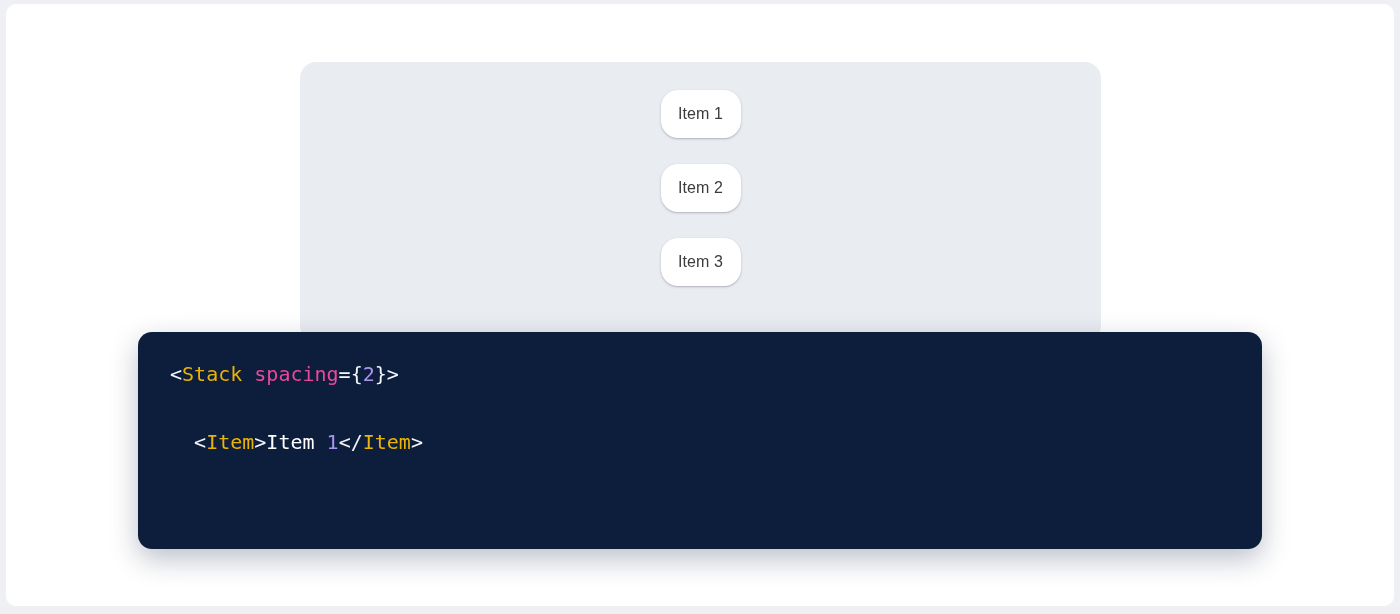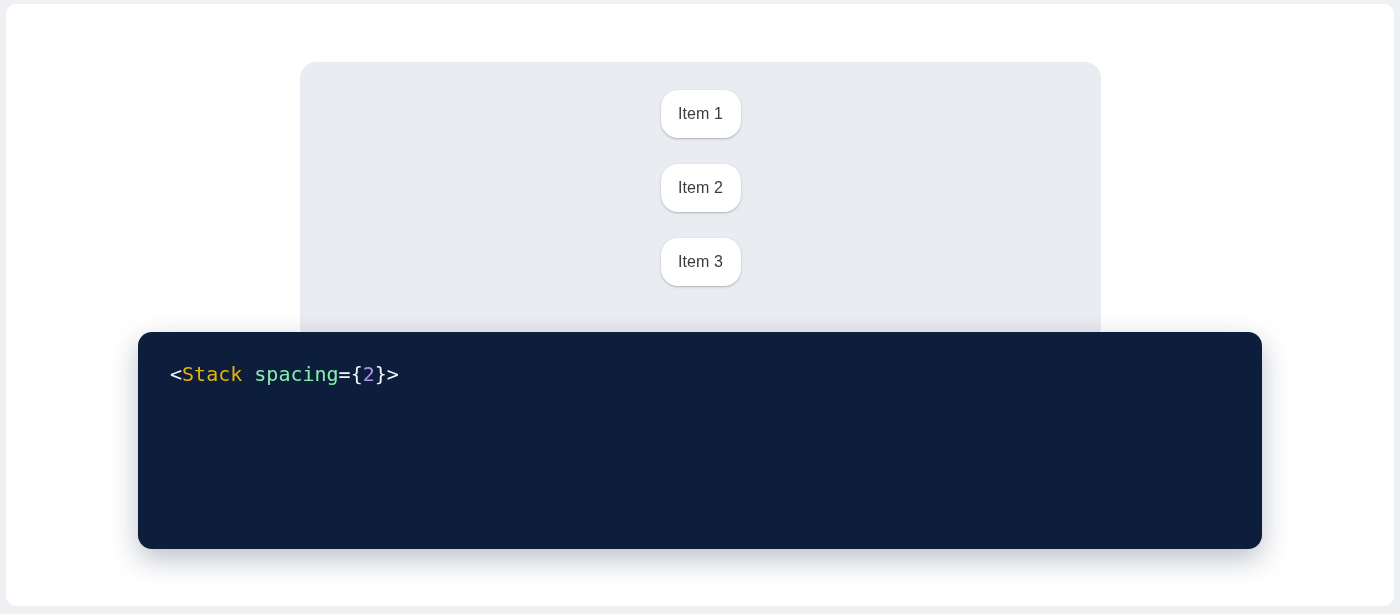--- a/index.html
+++ b/index.html
@@ -83,21 +83,21 @@
     font-size: 20px;
     line-height: 34px;
     white-space: pre;
     color: #f4f6fb;
   }
 
   .code-line { display: block; }
 
   .tok-punct { color: #f4f6fb; }
   .tok-tag   { color: #eab308; }
-  .tok-attr  { color: #86efac; }
+  .tok-attr  { color: #ec4899; }
   .tok-num   { color: #ad93f0; }
   .tok-text  { color: #ffffff; }
 </style>
 </head>
 <body>
 
 <div class="page-card">
 
   <div class="preview-panel">
     <div class="stack">
@@ -108,17 +108,18 @@
         <span>Item 2</span>
       </div>
       <div class="stack-item">
         <span>Item 3</span>
       </div>
     </div>
   </div>
 
   <div class="code-panel">
     <div class="code-body" id="code-block"><span class="code-line"><span class="tok-punct">&lt;</span><span class="tok-tag">Stack</span><span class="tok-punct"> </span><span class="tok-attr">spacing</span><span class="tok-punct">={</span><span class="tok-num">2</span><span class="tok-punct">}&gt;</span></span>
+<span class="code-line">  <span class="tok-punct">&lt;</span><span class="tok-tag">Item</span><span class="tok-punct">&gt;</span><span class="tok-text">Item </span><span class="tok-num">1</span><span class="tok-punct">&lt;/</span><span class="tok-tag">Item</span><span class="tok-punct">&gt;</span></span>
 
 </div>
   </div>
 
 </div>
 
 </body></html>

